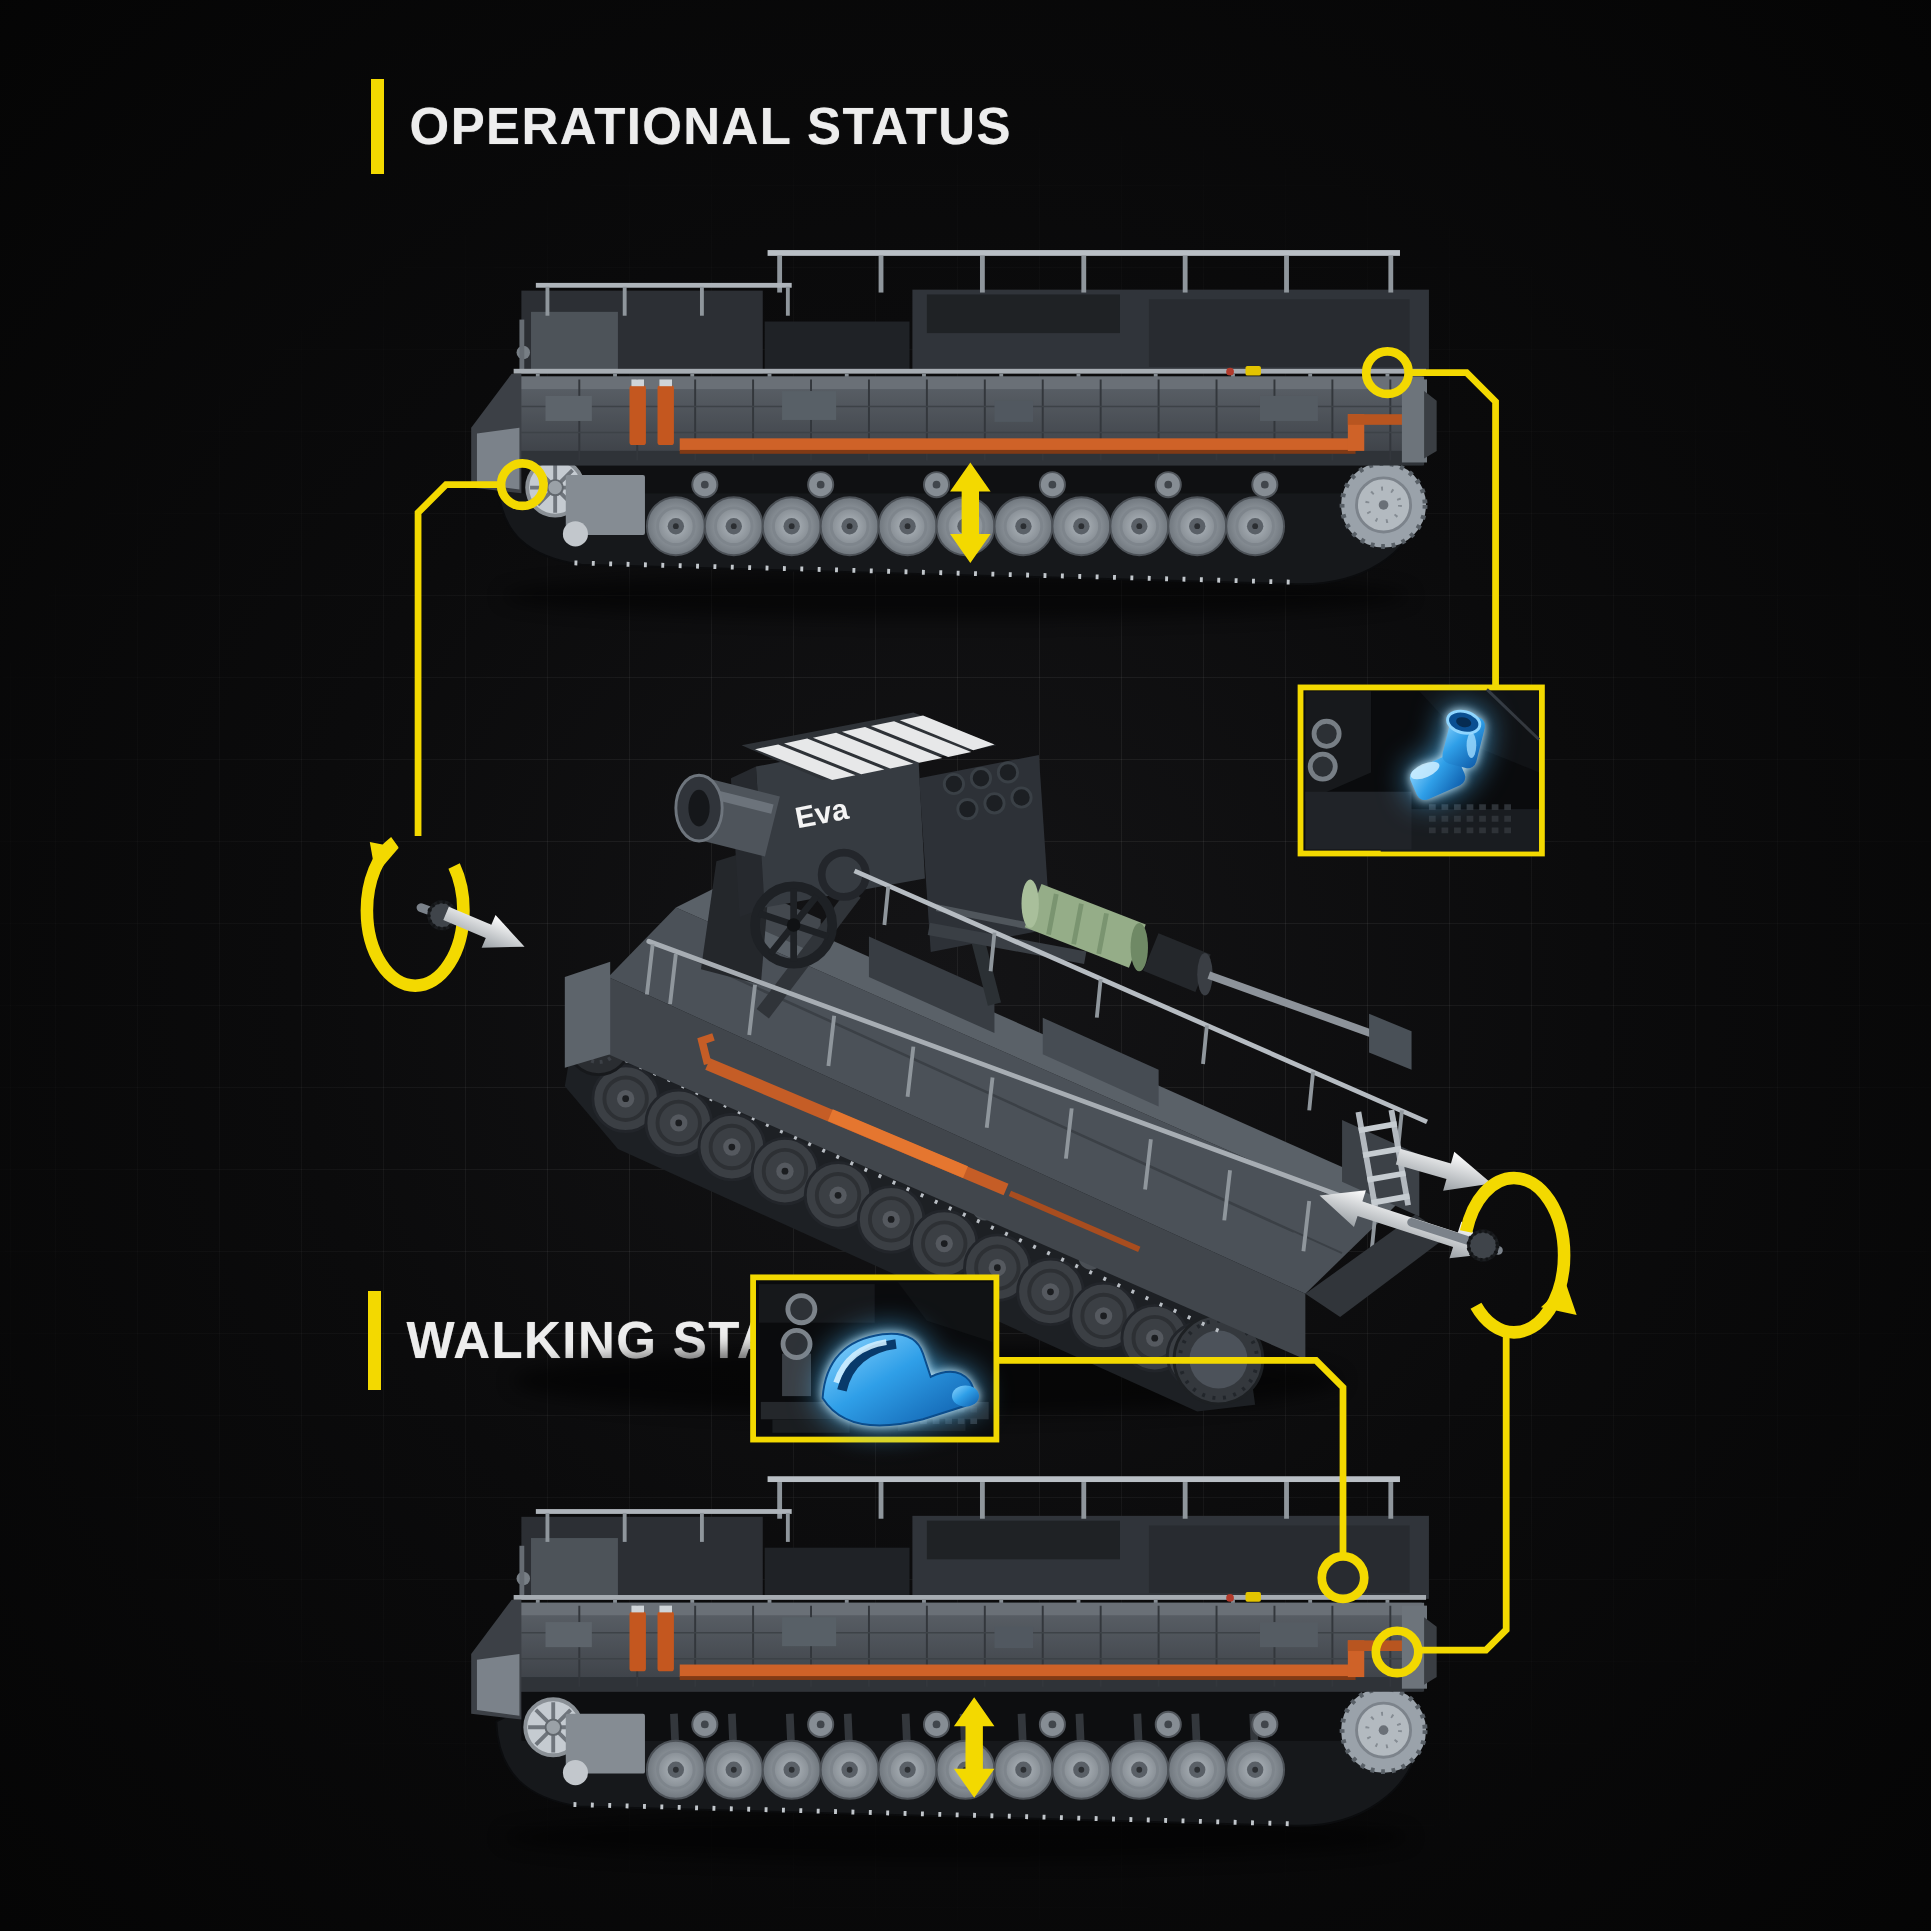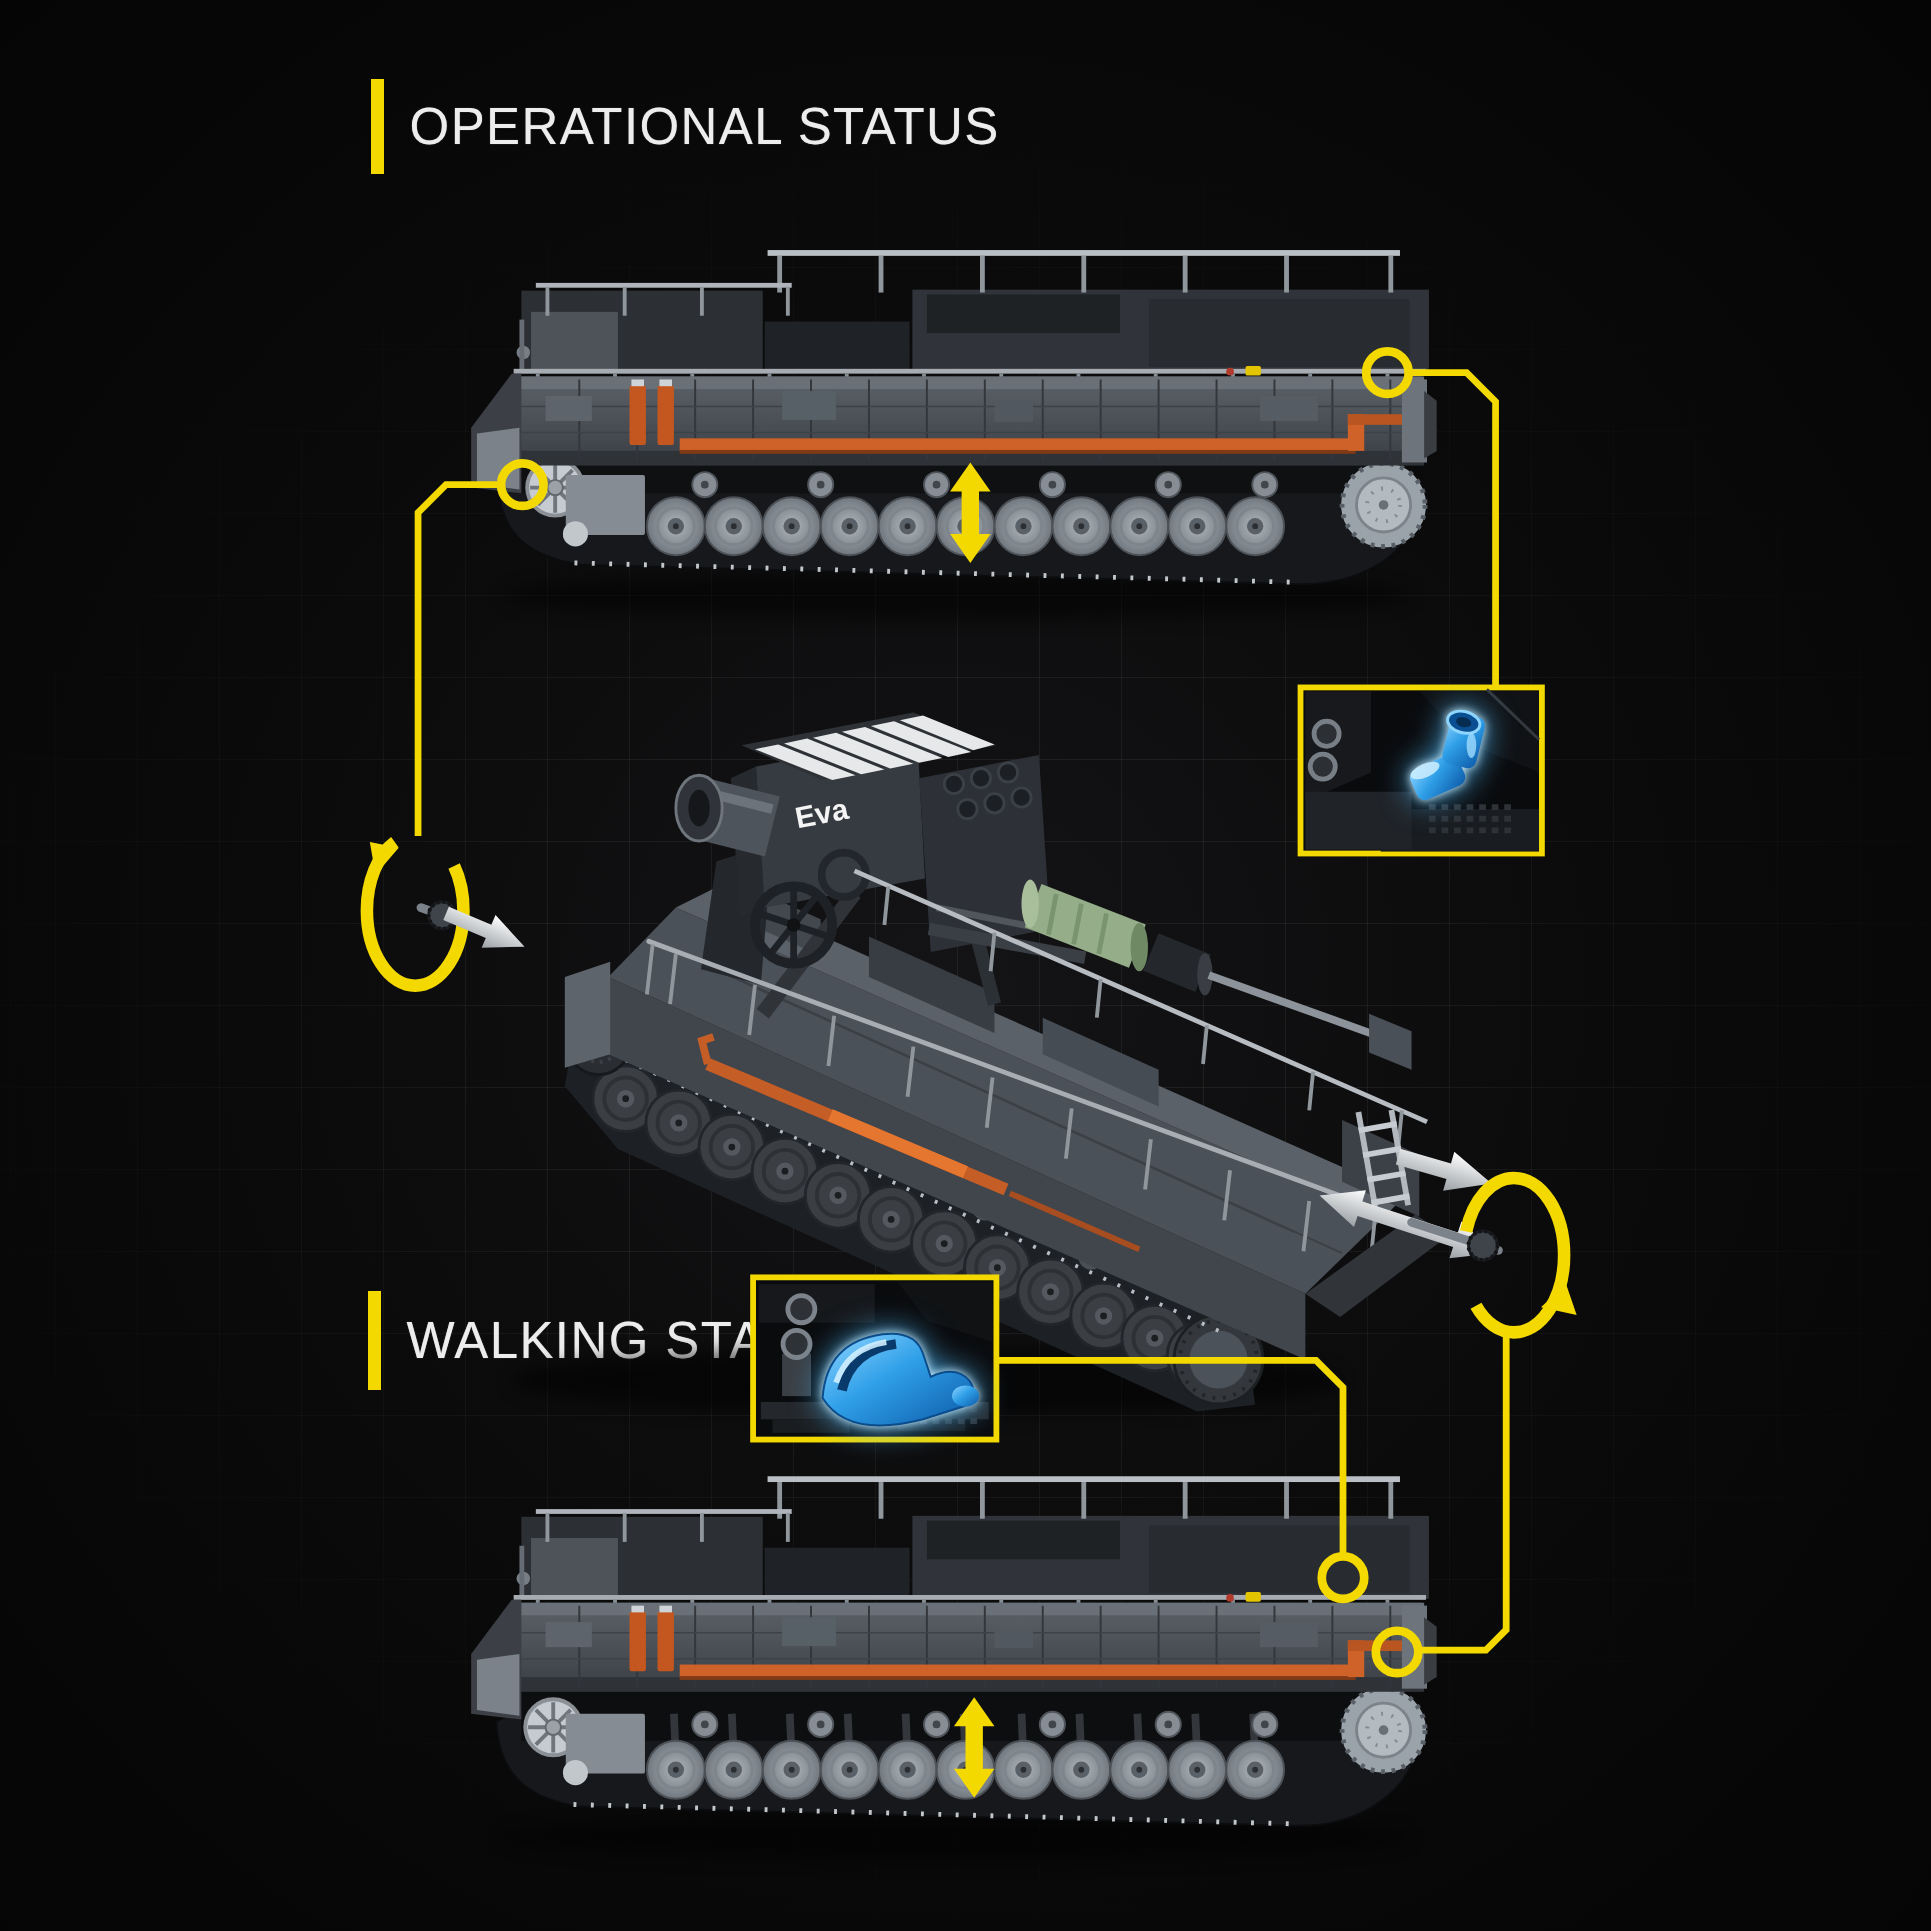--- a/index.html
+++ b/index.html
@@ -8,21 +8,21 @@
     background:radial-gradient(1448px 1448px at 49% 51%, #141416 0%, #0b0b0c 45%, #040404 100%);}
   .grid{position:absolute;inset:0;
     background-image:
       repeating-linear-gradient(to right, rgba(255,255,255,.06) 0 1px, transparent 1px 82px),
       repeating-linear-gradient(to bottom, rgba(255,255,255,.06) 0 1px, transparent 1px 82px);
     background-position:55px 21px;
     -webkit-mask-image:radial-gradient(ellipse 72% 62% at 50% 53%, #000 30%, transparent 80%);
     mask-image:radial-gradient(ellipse 72% 62% at 50% 53%, #000 30%, transparent 80%);}
   .heading{position:absolute;display:flex;align-items:center;}
   .heading .bar{display:block;width:12.6px;background:#f3d900;}
-  .heading .label{color:#ededed;font-size:51px;letter-spacing:1.4px;font-weight:400;
+  .heading .label{color:#ededed;font-size:51px;letter-spacing:1.4px;font-weight:700;
     padding-left:26px;white-space:nowrap;text-shadow:0 0 1px rgba(255,255,255,.5);}
   #hd-operational{left:371px;top:79px;height:95px;}
   #hd-operational .bar{height:95px;}
   #hd-walking{left:368px;top:1291px;height:99px;}
   #hd-walking .bar{height:99px;}
   svg.scene{position:absolute;inset:0;}
   .yl{stroke:#f3d900;stroke-width:7;fill:none;stroke-linejoin:miter;}
   .ycirc{stroke:#f3d900;stroke-width:9;fill:none;}
   .rotArr{stroke:#f3d900;stroke-width:13;fill:none;}
   .rail{stroke:#a7adb3;stroke-width:5;fill:none;stroke-linecap:round;}

